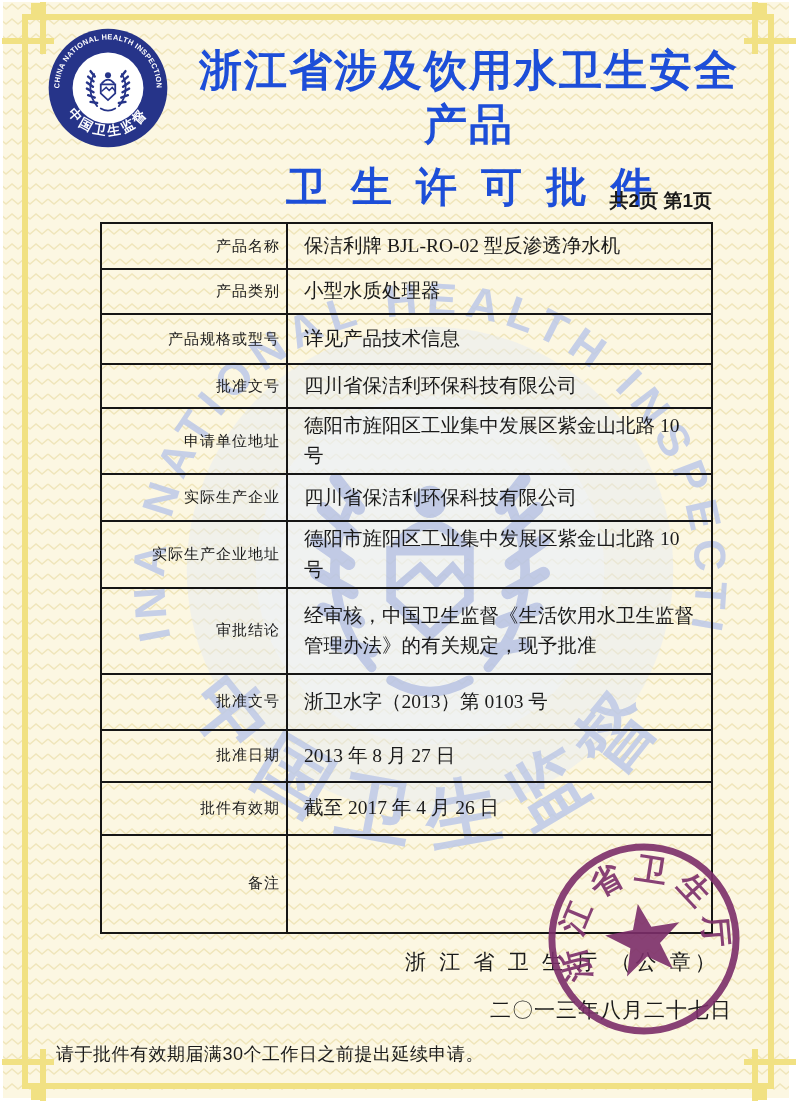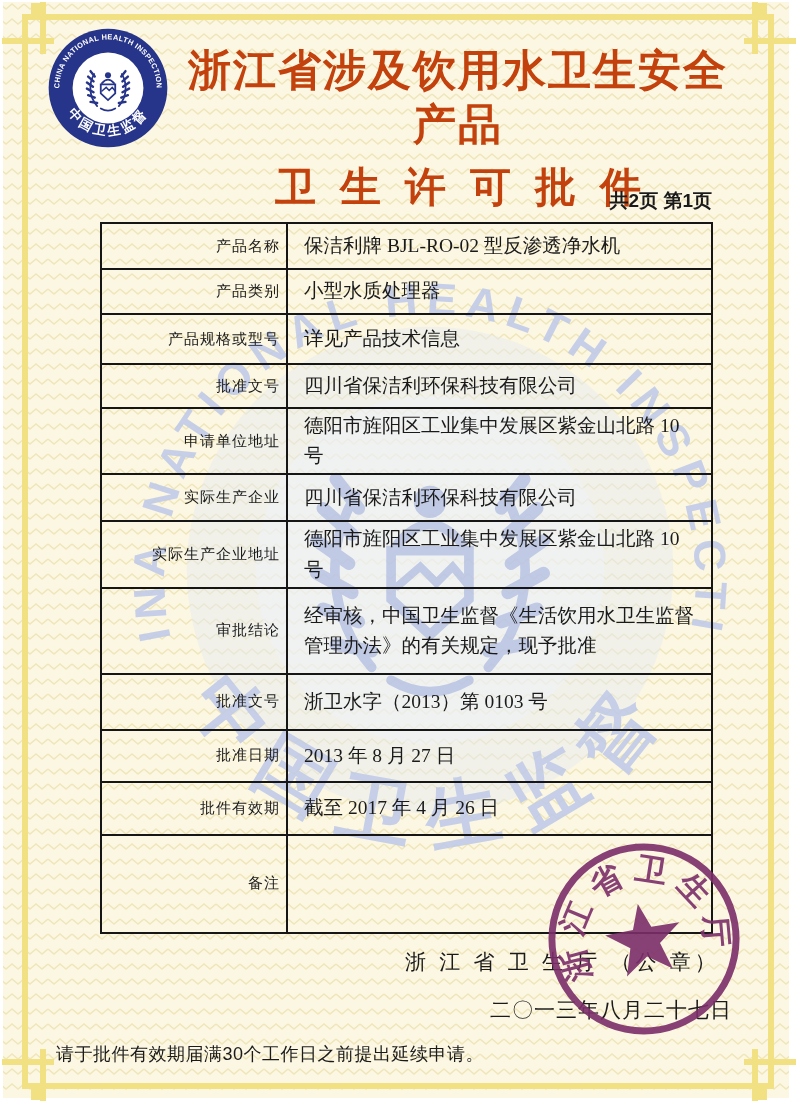--- a/index.html
+++ b/index.html
@@ -9,22 +9,22 @@
   .bg-pattern{position:absolute;left:0;top:0;width:100%;height:100%;}
   
   .frame{position:absolute;top:14px;left:22px;right:26px;bottom:16px;
          border:6px solid #f1e183;z-index:1;}
   .orn{position:absolute;background:#f1e183;z-index:1;}
   
   .watermark{position:absolute;left:55px;top:195px;width:750px;height:750px;z-index:2;opacity:.85;}
   
   .header{position:absolute;left:0;top:0;width:100%;z-index:3;}
   .logo{position:absolute;left:46px;top:26px;width:124px;height:124px;}
-  .titles{position:absolute;left:175px;top:44px;width:566px;text-align:center;
-          font-family:"Liberation Sans", sans-serif;font-weight:900;color:#c2410c;}
+  .titles{position:absolute;left:186px;top:44px;width:566px;text-align:center;
+          font-family:"Liberation Sans", sans-serif;font-weight:900;color:#1d4ed8;}
   .title-1{font-size:43px;letter-spacing:2px;line-height:1.25;}
   .title-2{font-size:41px;letter-spacing:24px;margin-top:8px;text-indent:24px;}
   .pageinfo{position:absolute;top:188px;left:100px;width:612px;text-align:right;z-index:3;
             font-family:"Liberation Sans", sans-serif;font-size:19px;font-weight:700;}
   
   table.cert{position:absolute;left:100px;top:222px;width:613px;z-index:3;
              border-collapse:collapse;table-layout:fixed;}
   table.cert th, table.cert td{border:2px solid #161616;vertical-align:middle;
              background:transparent;font-weight:normal;}
   table.cert th{width:164px;text-align:right;padding:2px 6px 2px 14px;font-size:15px;letter-spacing:1px;}

